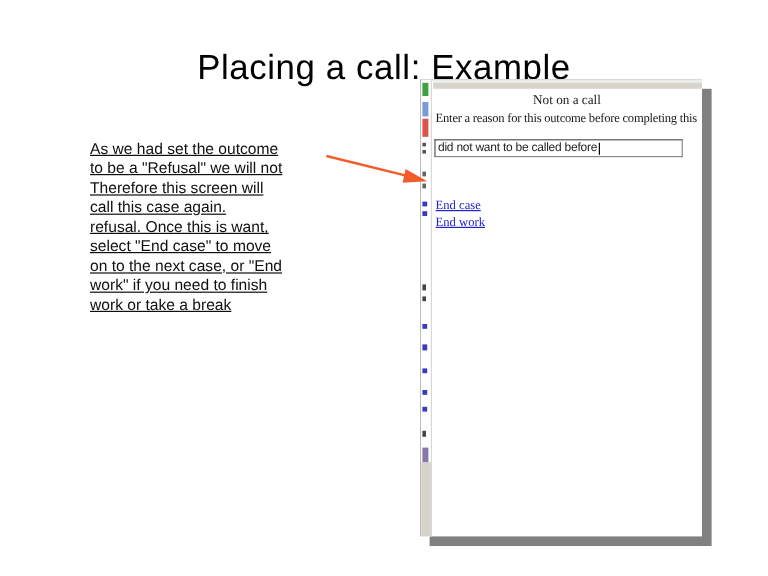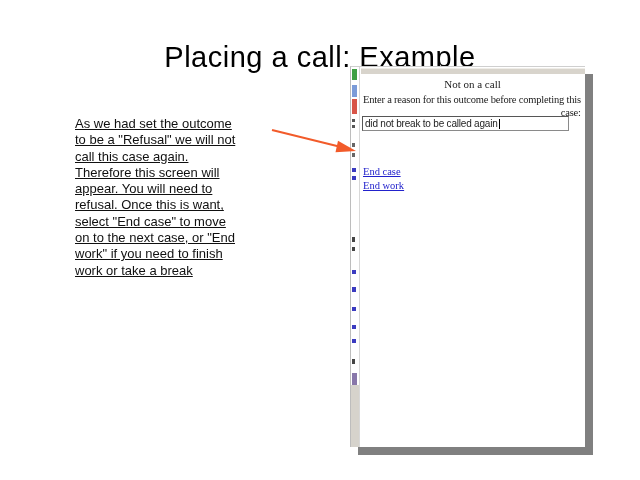--- a/index.html
+++ b/index.html
@@ -67,23 +67,22 @@
 </head>
 <body>
 
 <div class="slide">
 
   <div class="slide-title">Placing a call: Example</div>
 
   <div class="body-text">
     <div>As we had set the outcome</div>
     <div>to be a "Refusal" we will not</div>
+    <div>Therefore this screen will</div>
     <div>call this case again.</div>
-    <div>Therefore this screen will</div>
-    <div>appear. You will need to</div>
     <div>refusal. Once this is want,</div>
     <div>select "End case" to move</div>
     <div>on to the next case, or "End</div>
     <div>work" if you need to finish</div>
     <div>work or take a break</div>
   </div>
 
   <div class="screenshot">
 
     <div class="edge-strip">
@@ -108,25 +107,24 @@
       <div style="top:318px;height:62px;left:0;width:8px;background:#d6d3cc;"></div>
     </div>
 
     <div class="content">
       <div class="top-strip"></div>
 
       <div class="sheading">Not on a call</div>
 
       <div class="prompt">
         <div>Enter a reason for this outcome before completing this</div>
-        <div>case:</div>
       </div>
 
       <div class="reason-input">
-        <span class="val">did not break to be called again</span>
+        <span class="val">did not want to be called before</span>
         <span class="caret"></span>
       </div>
 
       <a class="slink link-endcase">End case</a>
       <a class="slink link-endwork">End work</a>
     </div>
   </div>
 
   <svg class="arrow-layer" viewBox="0 0 640 480">
     <line x1="272" y1="130" x2="341" y2="147" stroke-width="2" stroke="#f25b2a"></line>

